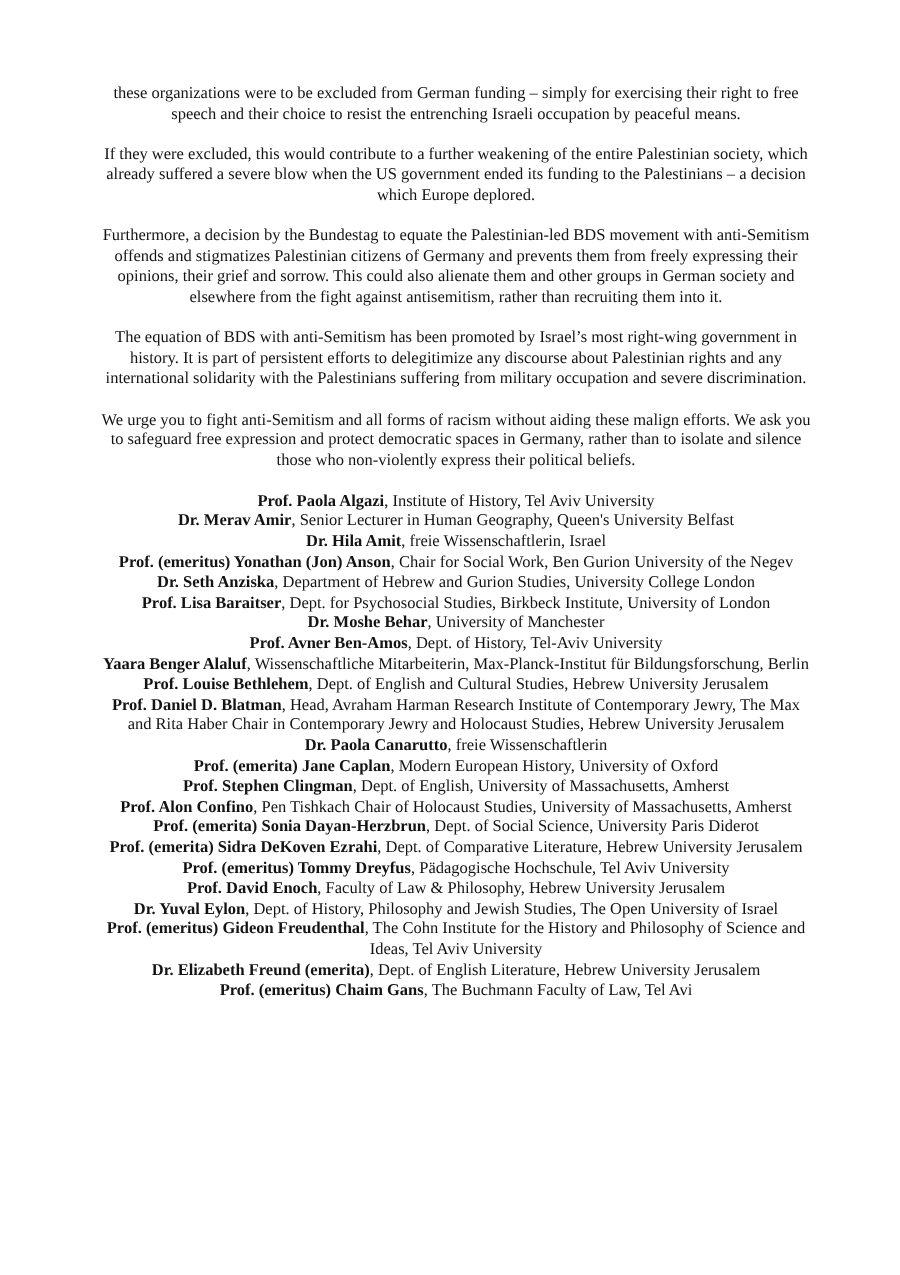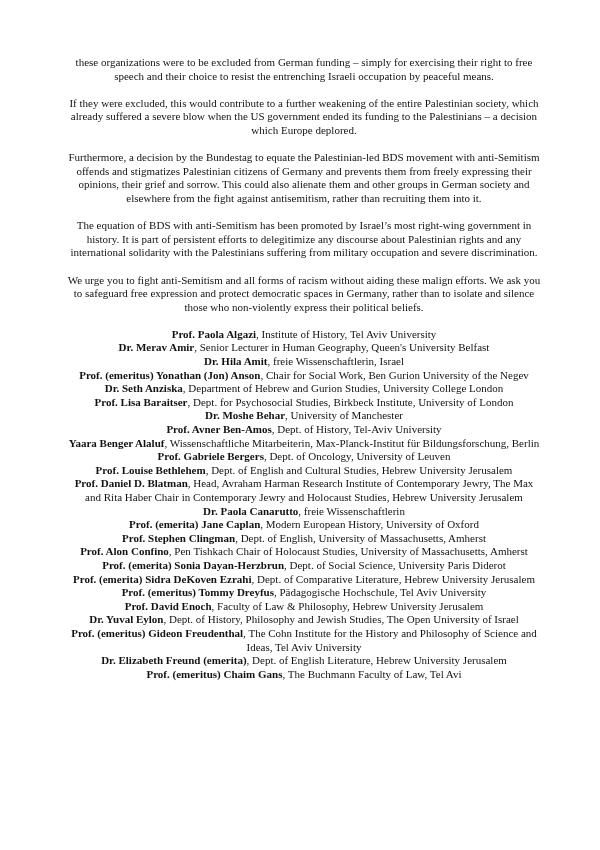--- a/index.html
+++ b/index.html
@@ -65,21 +65,20 @@
     <div class="sig-list">
         <div class="sig"><b>Prof. Paola Algazi</b><span>, Institute of History, Tel Aviv University</span></div>
         <div class="sig"><b>Dr. Merav Amir</b><span>, Senior Lecturer in Human Geography, Queen's University Belfast</span></div>
         <div class="sig"><b>Dr. Hila Amit</b><span>, freie Wissenschaftlerin, Israel</span></div>
         <div class="sig"><b>Prof. (emeritus) Yonathan (Jon) Anson</b><span>, Chair for Social Work, Ben Gurion University of the Negev</span></div>
         <div class="sig"><b>Dr. Seth Anziska</b><span>, Department of Hebrew and Gurion Studies, University College London</span></div>
         <div class="sig"><b>Prof. Lisa Baraitser</b><span>, Dept. for Psychosocial Studies, Birkbeck Institute, University of London</span></div>
         <div class="sig"><b>Dr. Moshe Behar</b><span>, University of Manchester</span></div>
         <div class="sig"><b>Prof. Avner Ben-Amos</b><span>, Dept. of History, Tel-Aviv University</span></div>
         <div class="sig"><b>Yaara Benger Alaluf</b><span>, Wissenschaftliche Mitarbeiterin, Max-Planck-Institut für Bildungsforschung, Berlin</span></div>
-        <div class="sig"><b>Prof. Gabriele Bergers</b><span>, Dept. of Oncology, University of Leuven</span></div>
         <div class="sig"><b>Prof. Louise Bethlehem</b><span>, Dept. of English and Cultural Studies, Hebrew University Jerusalem</span></div>
         <div class="sig"><b>Prof. Daniel D. Blatman</b><span>, Head, Avraham Harman Research Institute of Contemporary Jewry, The Max and Rita Haber Chair in Contemporary Jewry and Holocaust Studies, Hebrew University Jerusalem</span></div>
         <div class="sig"><b>Dr. Paola Canarutto</b><span>, freie Wissenschaftlerin</span></div>
         <div class="sig"><b>Prof. (emerita) Jane Caplan</b><span>, Modern European History, University of Oxford</span></div>
         <div class="sig"><b>Prof. Stephen Clingman</b><span>, Dept. of English, University of Massachusetts, Amherst</span></div>
         <div class="sig"><b>Prof. Alon Confino</b><span>, Pen Tishkach Chair of Holocaust Studies, University of Massachusetts, Amherst</span></div>
         <div class="sig"><b>Prof. (emerita) Sonia Dayan-Herzbrun</b><span>, Dept. of Social Science, University Paris Diderot</span></div>
         <div class="sig"><b>Prof. (emerita) Sidra DeKoven Ezrahi</b><span>, Dept. of Comparative Literature, Hebrew University Jerusalem</span></div>
         <div class="sig"><b>Prof. (emeritus) Tommy Dreyfus</b><span>, Pädagogische Hochschule, Tel Aviv University</span></div>
         <div class="sig"><b>Prof. David Enoch</b><span>, Faculty of Law &amp; Philosophy, Hebrew University Jerusalem</span></div>

